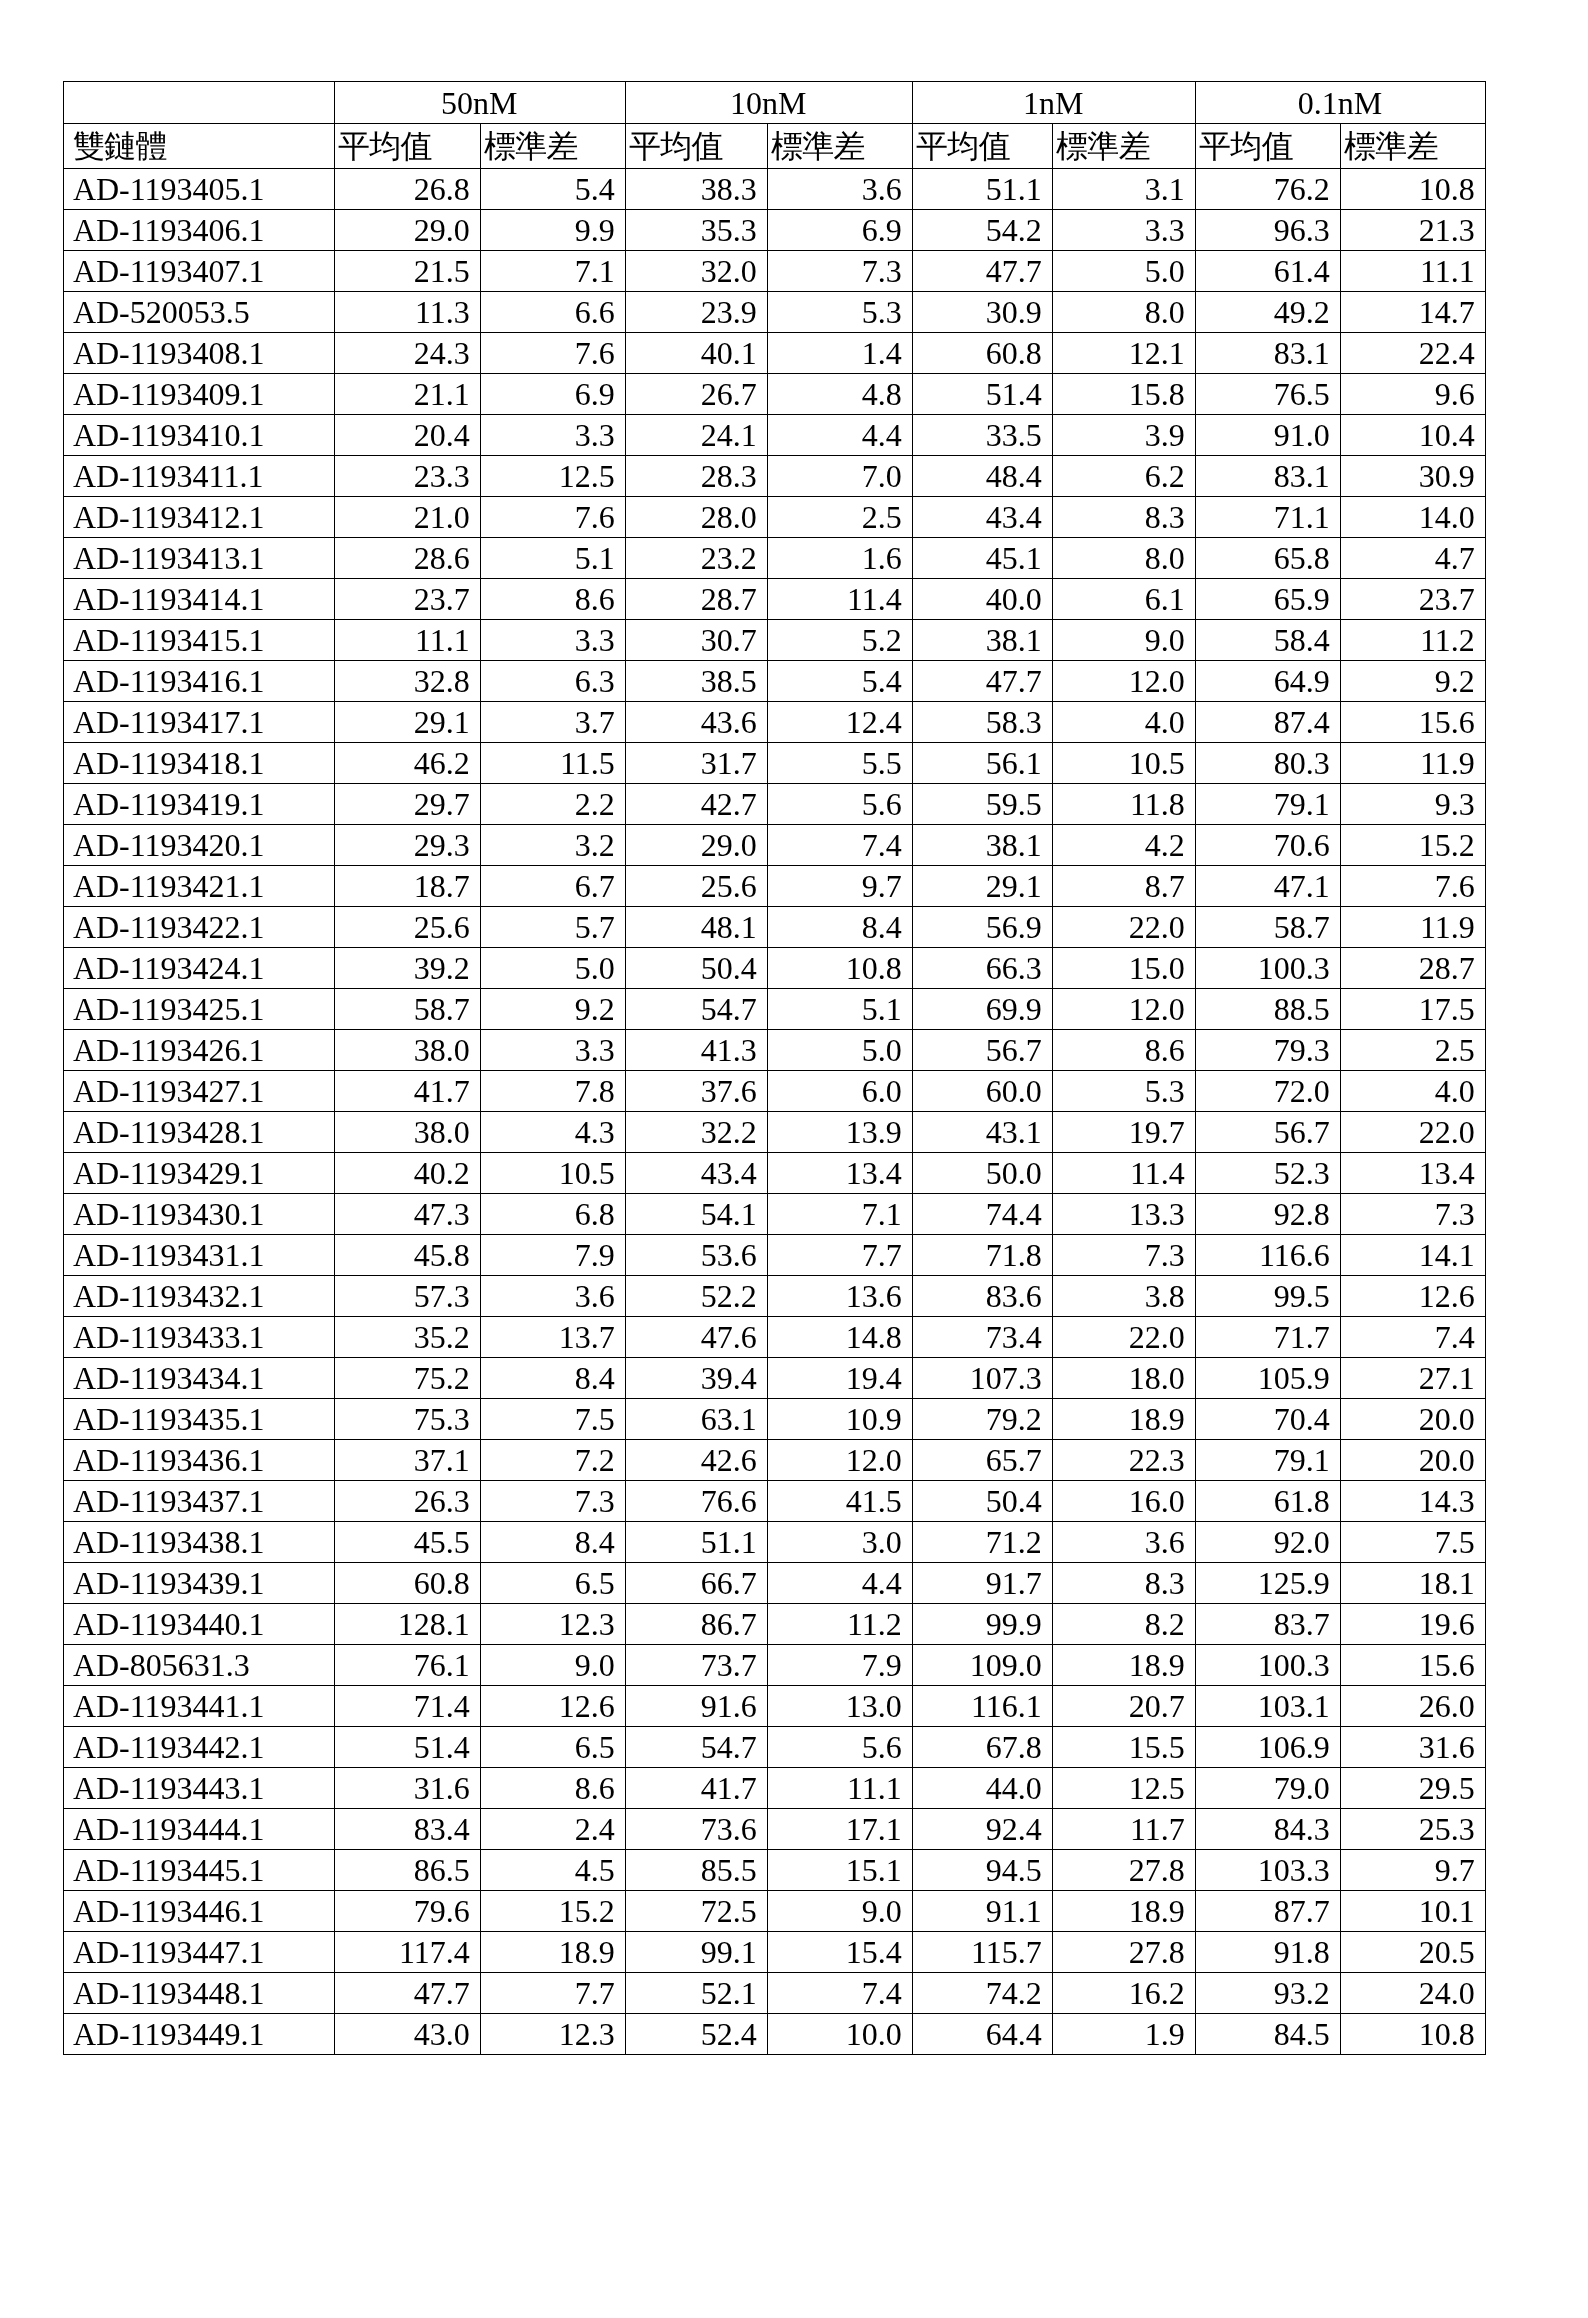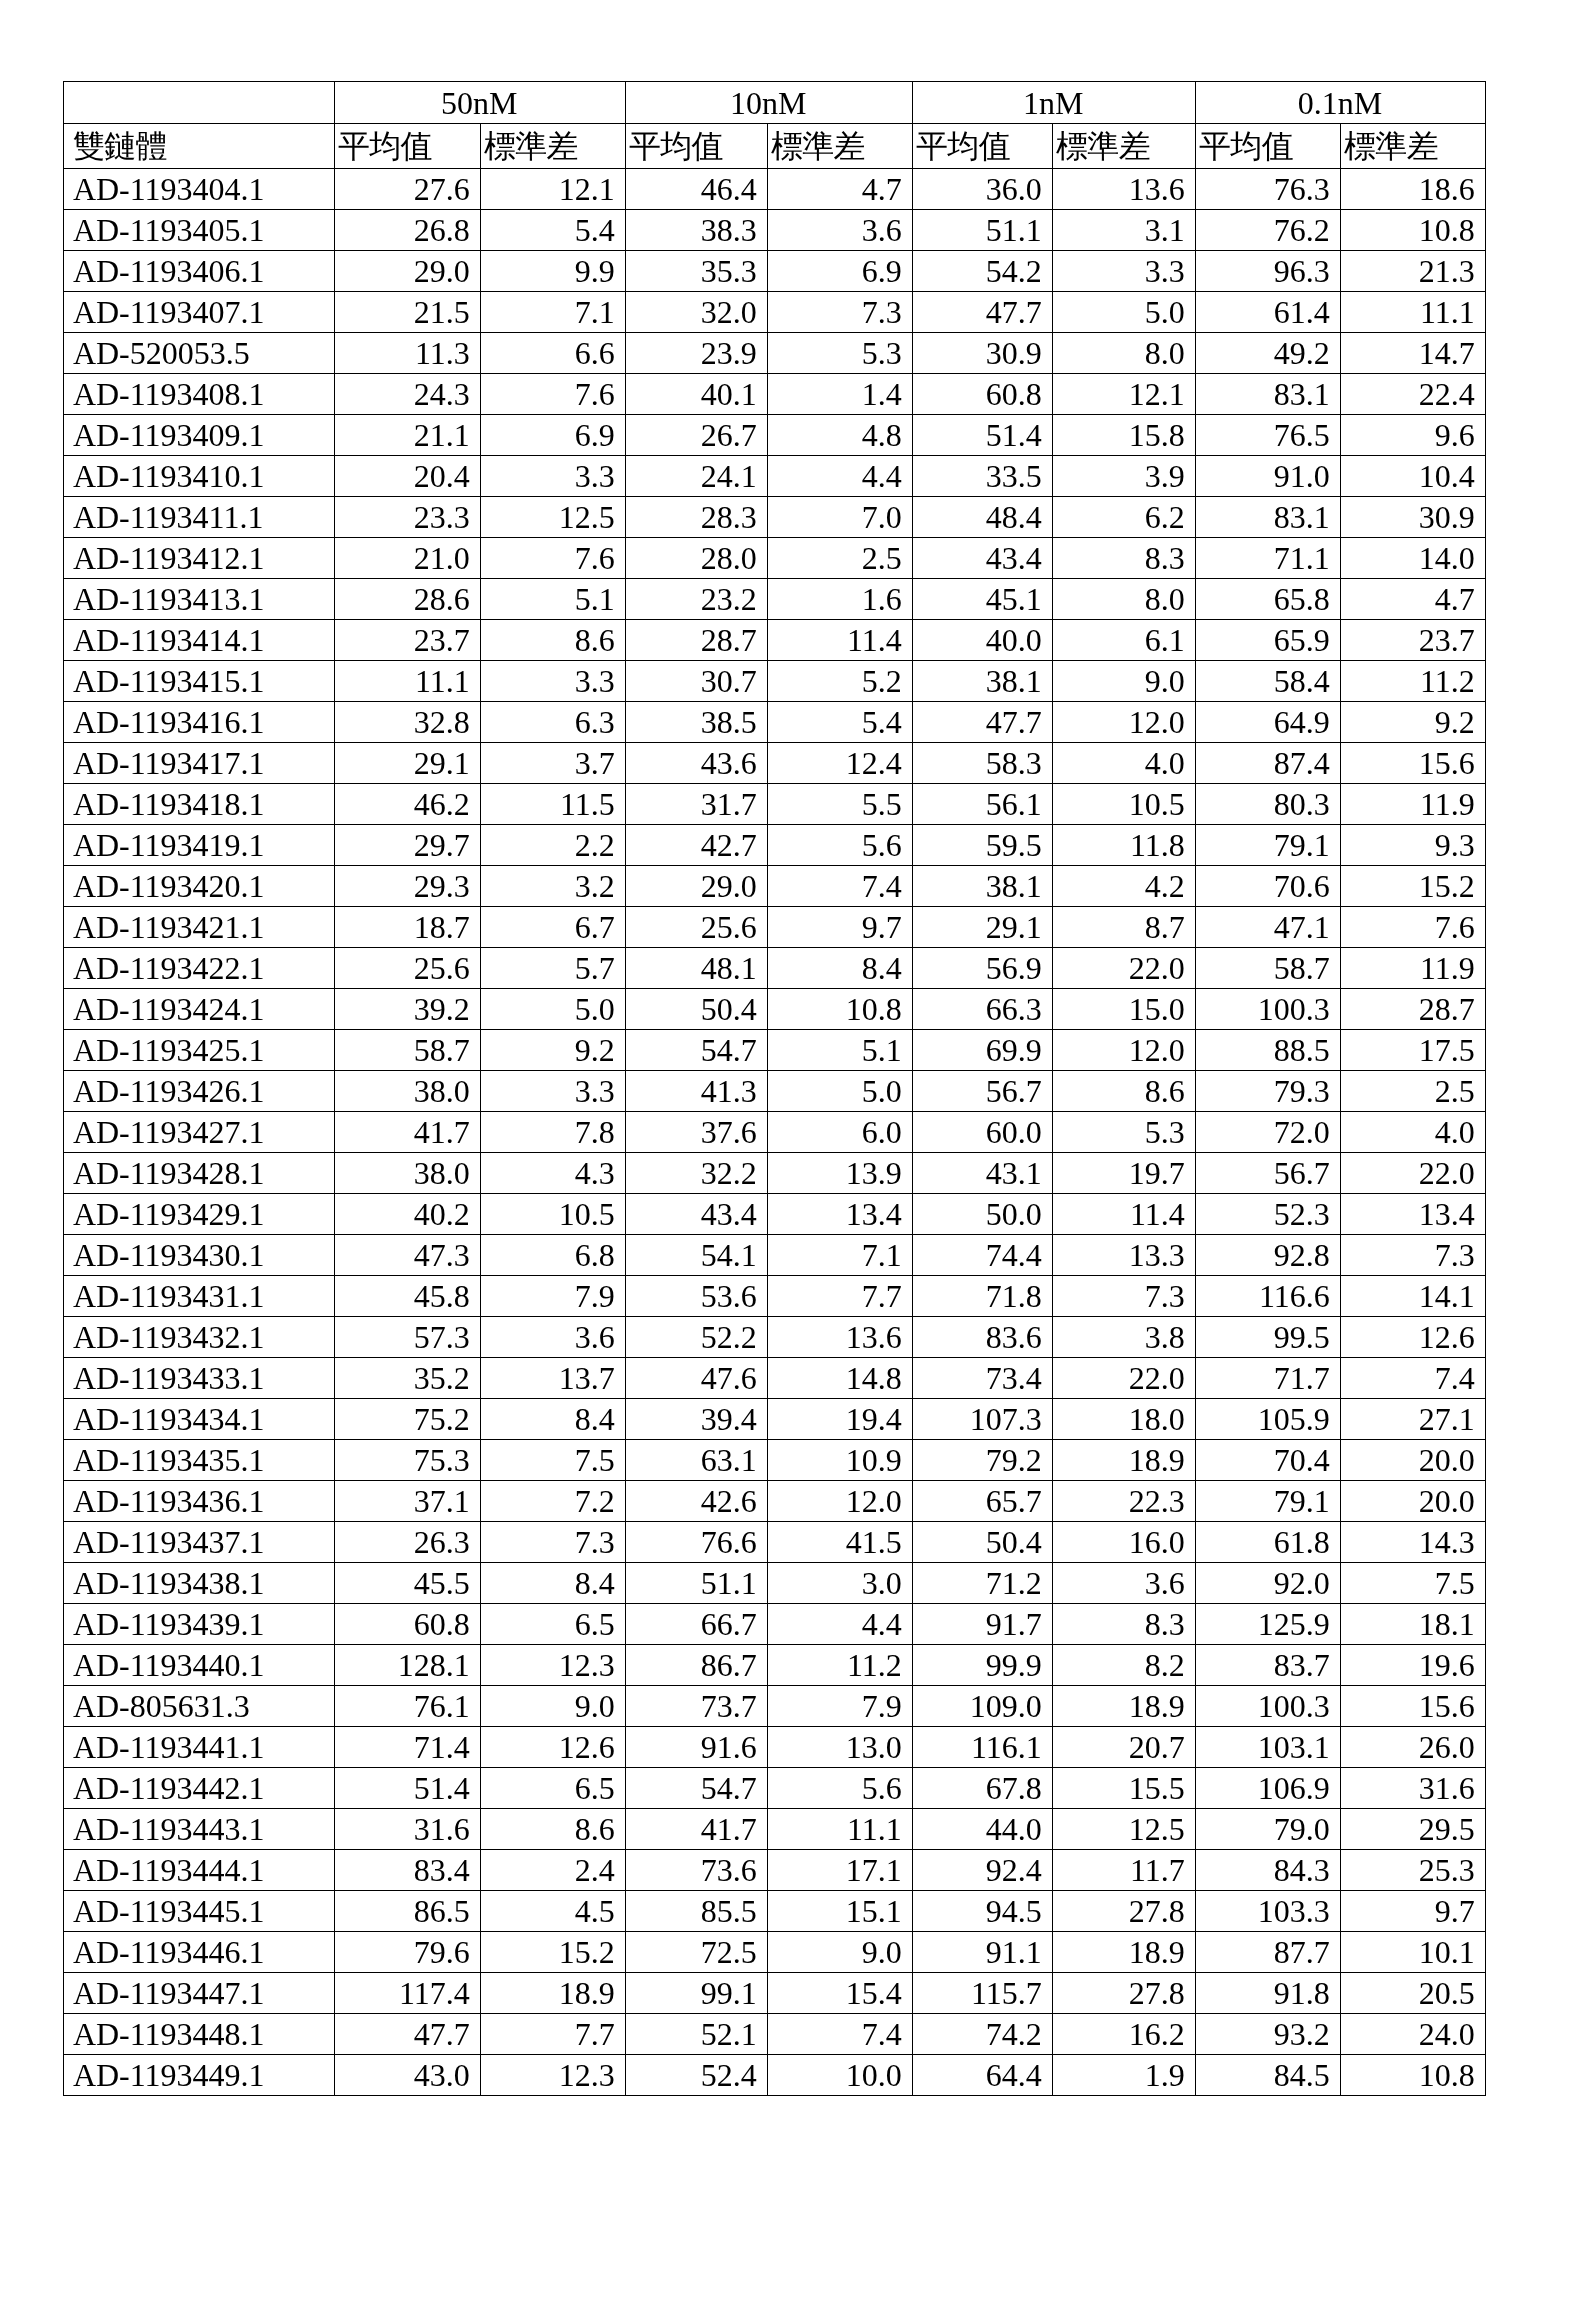--- a/index.html
+++ b/index.html
@@ -60,31 +60,20 @@
         <td class="first cjk thick-top">雙鏈體</td>
         <td class="cjk thick-top">平均值</td>
         <td class="cjk thick-top">標準差</td>
         <td class="cjk thick-top">平均值</td>
         <td class="cjk thick-top">標準差</td>
         <td class="cjk thick-top">平均值</td>
         <td class="cjk thick-top">標準差</td>
         <td class="cjk thick-top">平均值</td>
         <td class="cjk thick-top">標準差</td>
       </tr>
-    <tr class="row">
-          <td class="dup thick-top">AD-1193404.1</td>
-          <td class="thick-top">27.6</td>
-          <td class="thick-top">12.1</td>
-          <td class="thick-top">46.4</td>
-          <td class="thick-top">4.7</td>
-          <td class="thick-top">36.0</td>
-          <td class="thick-top">13.6</td>
-          <td class="thick-top">76.3</td>
-          <td class="thick-top">18.6</td>
-        </tr>
         <tr class="row">
           <td class="dup thick-top">AD-1193405.1</td>
           <td class="thick-top">26.8</td>
           <td class="thick-top">5.4</td>
           <td class="thick-top">38.3</td>
           <td class="thick-top">3.6</td>
           <td class="thick-top">51.1</td>
           <td class="thick-top">3.1</td>
           <td class="thick-top">76.2</td>
           <td class="thick-top">10.8</td>

